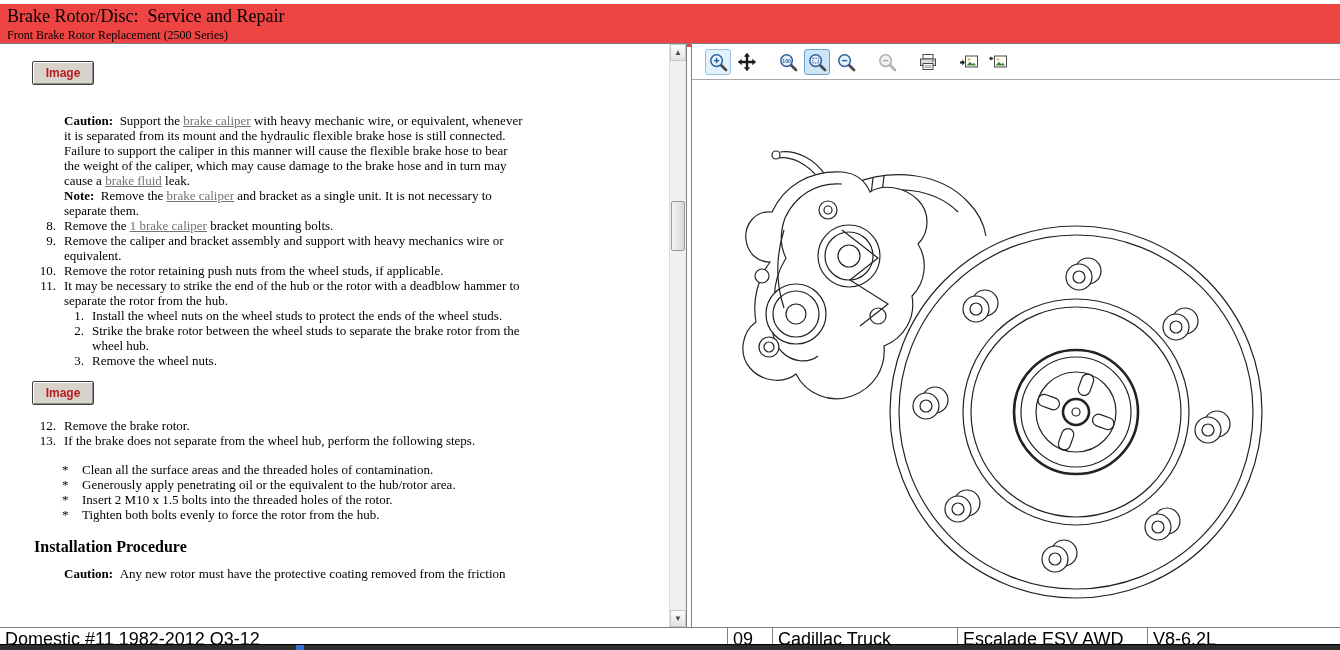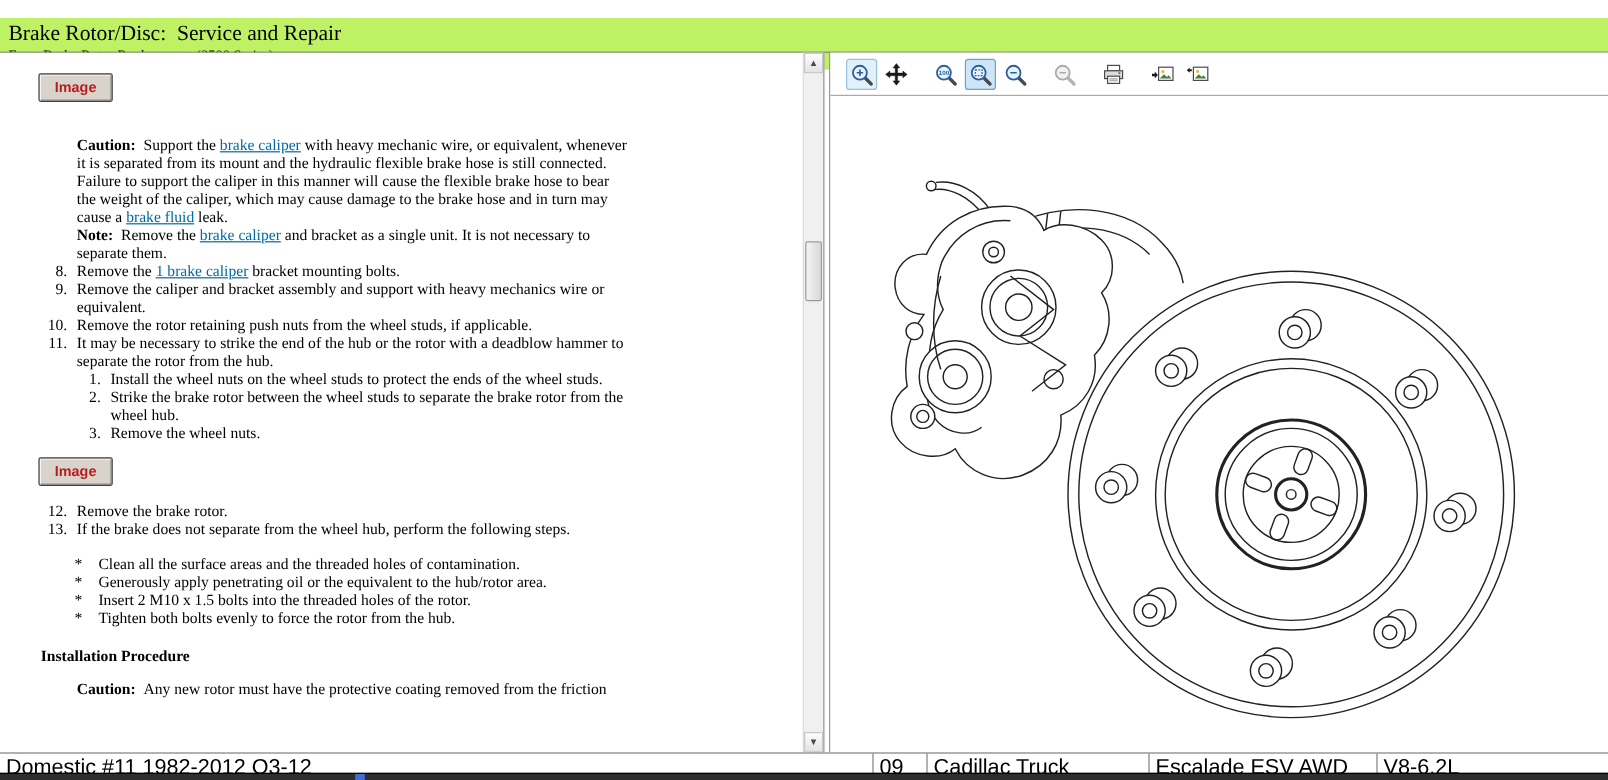--- a/index.html
+++ b/index.html
@@ -1,47 +1,47 @@
 <!DOCTYPE html>
 <html><head>
 <meta charset="utf-8">
 <style>
   html,body{margin:0;padding:0;width:1340px;height:650px;overflow:hidden;background:#fff;
     font-family:"Liberation Serif",serif;color:#000;}
   .app{position:relative;width:1340px;height:650px;}
 
   
-  .hdr{position:absolute;top:15px;left:0;right:0;height:43px;background:#bef264;}
+  .hdr{position:absolute;top:4px;left:0;right:0;height:43px;background:#ef4444;}
   .hdr h1{margin:0;padding:2px 0 0 7px;font-size:18px;font-weight:normal;white-space:pre-wrap;}
   .hdr .sub{padding:1px 0 0 7px;font-size:12px;white-space:pre-wrap;}
 
   
   .panes{position:absolute;top:43px;left:0;right:0;bottom:23px;border-top:1px solid #808080;}
   .doc-pane{position:absolute;top:0;left:0;width:687px;height:100%;border-right:1px solid #808080;background:#fff;box-sizing:border-box;}
   .doc-content{position:absolute;top:0;left:0;right:17px;bottom:0;overflow:hidden;padding:17px 0 0 34px;box-sizing:border-box;}
 
   .img-btn{display:block;height:24px;min-width:62px;padding:0 12px;margin:0 0 0 -2px;
     background:#d8d4cc;border:1px solid #404040;border-radius:2px;
     box-shadow:inset 1px 1px 0 #ffffff, inset -1px -1px 0 #8a8a8a;
     font:bold 12px "Liberation Sans",sans-serif;color:#b91c1c;cursor:pointer;}
 
   .para{width:460px;margin:0 0 0 30px;font-size:13px;line-height:15px;white-space:pre-wrap;}
   .m28{margin-top:28px}.m15{}.m13{margin-top:13px}.m14{margin-top:14px}.m12{margin-top:12px}
   .b{font-weight:bold;}
-  .doclink{color:#0369a1;text-decoration:underline;cursor:pointer;}
+  .doclink{color:#737373;text-decoration:underline;cursor:pointer;}
 
   .olist{margin-left:0;}
   .olist .li{display:flex;font-size:13px;line-height:15px;}
   .olist .num{width:22px;min-width:22px;text-align:right;margin-right:8px;}
   .olist .txt{max-width:462px;white-space:pre-wrap;}
   .olist.sub{margin-left:28px;}
   .olist.sub .txt{max-width:430px;}
   .olist.bullets{margin-left:28px;}
   .olist.bullets .num{width:12px;min-width:12px;text-align:left;}
-  .h2{margin:17px 0 0 0;font-size:13px;font-weight:bold;line-height:15px;}
+  .h2{margin:17px 0 0 0;font-size:16px;font-weight:bold;line-height:15px;}
 
   
   .vscroll{position:absolute;top:0;right:0;bottom:0;width:17px;background:#f0f0f0;border-left:1px solid #dcdcdc;box-sizing:border-box;}
   .sb-btn{position:absolute;left:0;width:16px;height:17px;background:linear-gradient(#fdfdfd,#e3e3e3);
     border:1px solid #c8c8c8;box-sizing:border-box;display:flex;align-items:center;justify-content:center;
     font-size:8px;color:#4a4a4a;cursor:pointer;}
   .sb-btn.up{top:0;}
   .sb-btn.down{bottom:0;}
   .sb-thumb{position:absolute;left:1px;top:157px;width:14px;height:50px;border:1px solid #9a9a9a;border-radius:2px;
     background:linear-gradient(90deg,#f4f4f4,#d8d8d8);box-sizing:border-box;cursor:pointer;}

